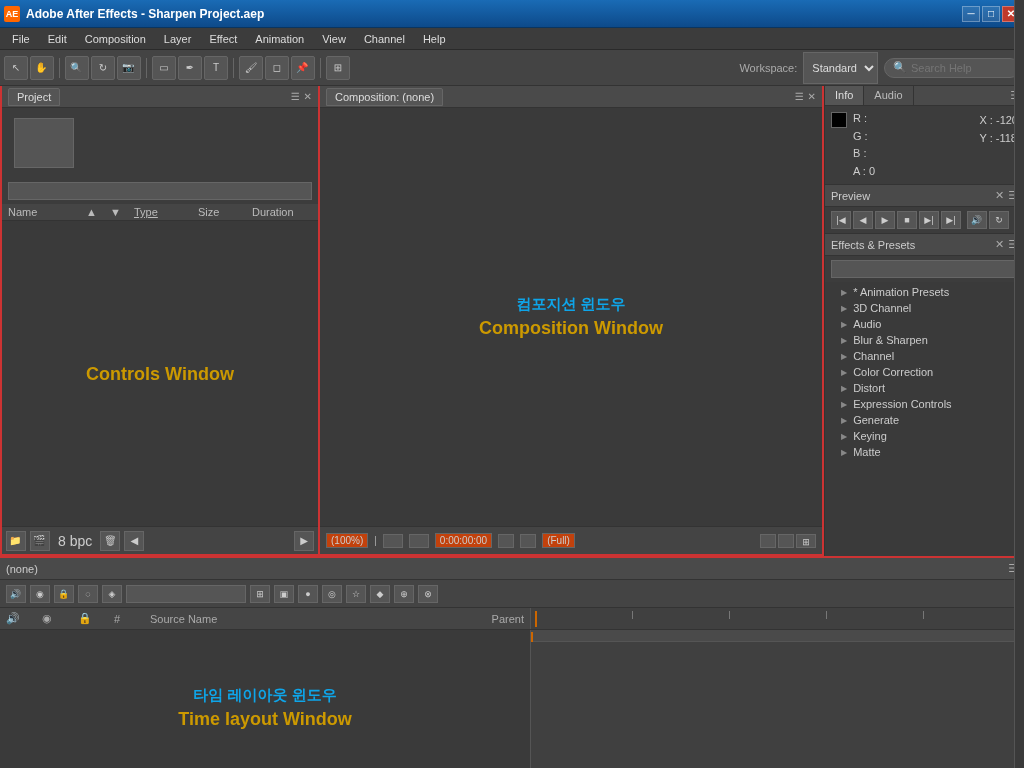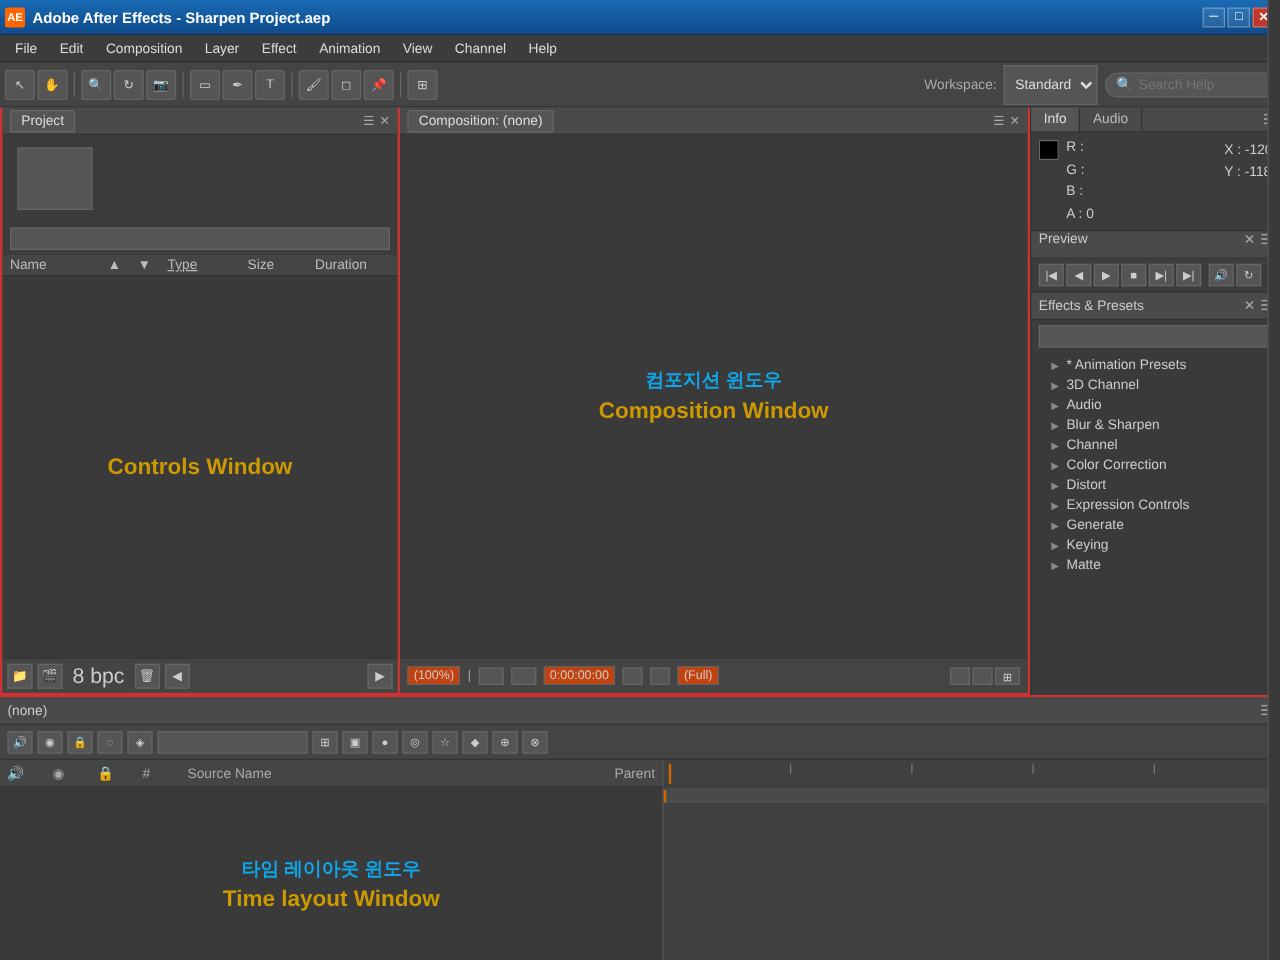--- a/index.html
+++ b/index.html
@@ -129,21 +129,21 @@
     #project-footer {
       height: 28px;
       background: #444;
       border-top: 1px solid #333;
       display: flex;
       align-items: center;
       padding: 0 4px;
       gap: 4px;
     }
     .footer-btn { width: 20px; height: 20px; background: #555; border: 1px solid #666; display: flex; align-items: center; justify-content: center; cursor: pointer; font-size: 10px; color: #ccc; }
-    .bpc-label { font-size: 17px; color: #ccc; margin: 0 4px; }
+    .bpc-label { font-size: 14px; color: #ccc; margin: 0 4px; }
 
     
     #composition-panel {
       flex: 1;
       background: #3c3c3c;
       border: 2px solid #cc3333;
       border-top: none;
       border-left: none;
       display: flex;
       flex-direction: column;
@@ -197,21 +197,21 @@
 
     
     #preview-panel {
       border-bottom: 1px solid #333;
     }
     .preview-header {
       height: 22px;
       background: #4a4a4a;
       border-bottom: 1px solid #333;
       display: flex;
-      align-items: flex-start;
+      align-items: center;
       padding: 0 6px;
       font-size: 11px;
       color: #ccc;
     }
     #preview-controls {
       display: flex;
       align-items: center;
       padding: 4px 6px;
       gap: 2px;
     }

